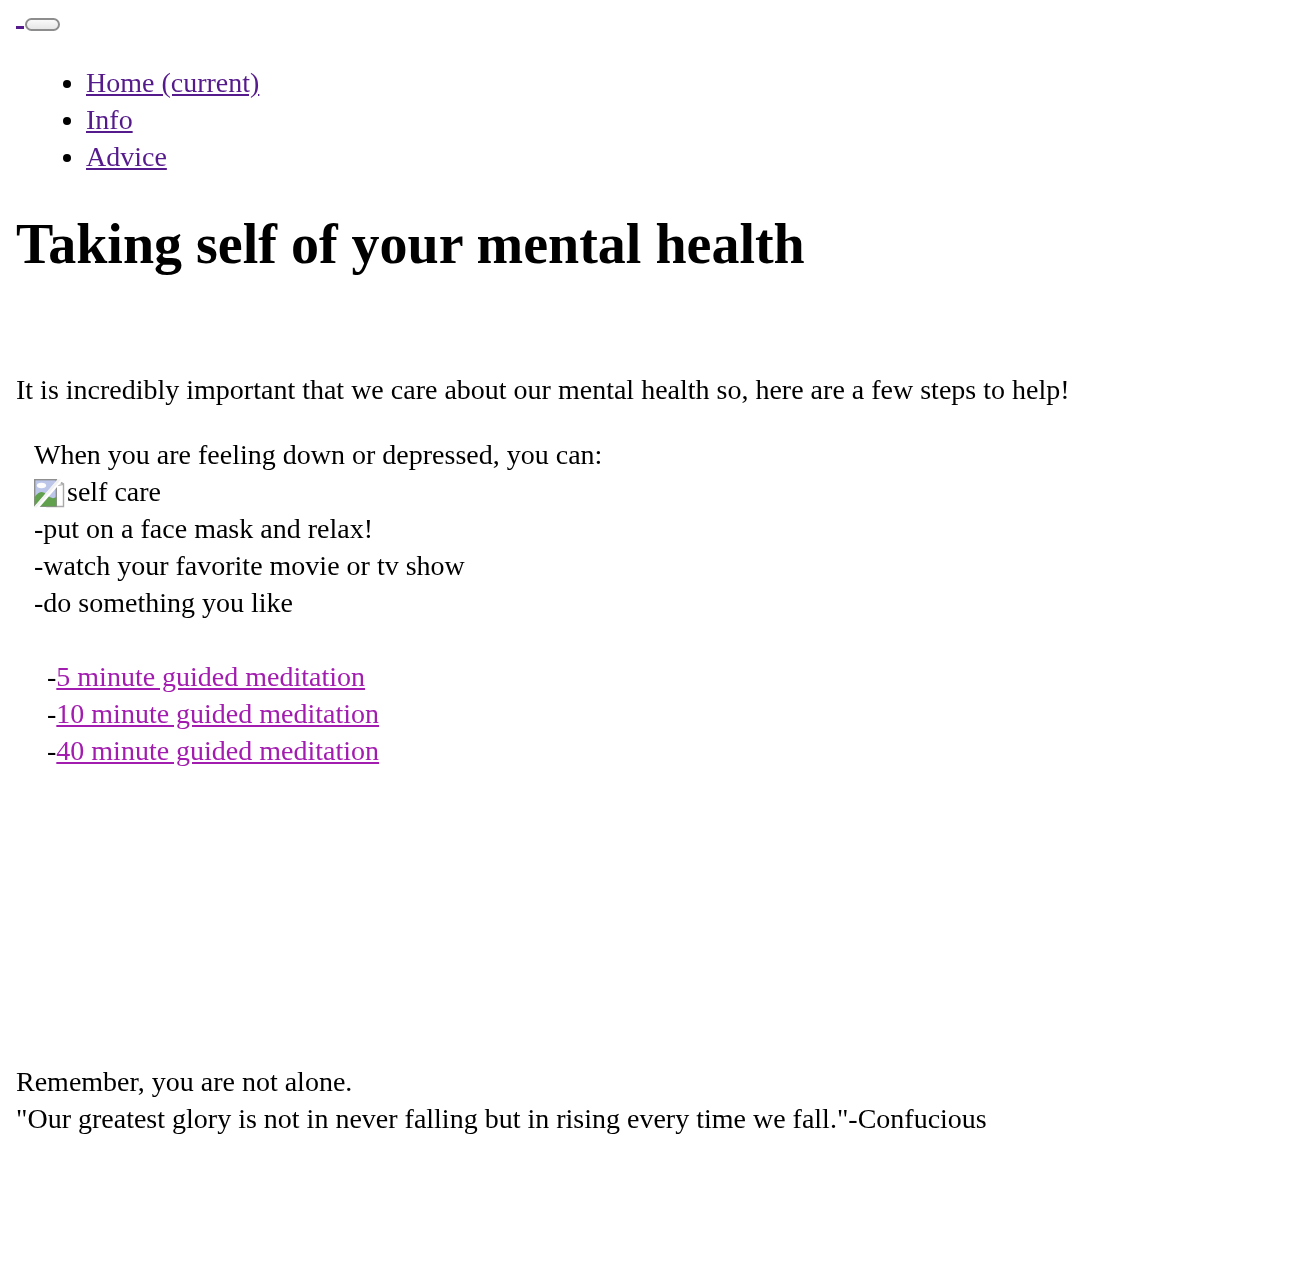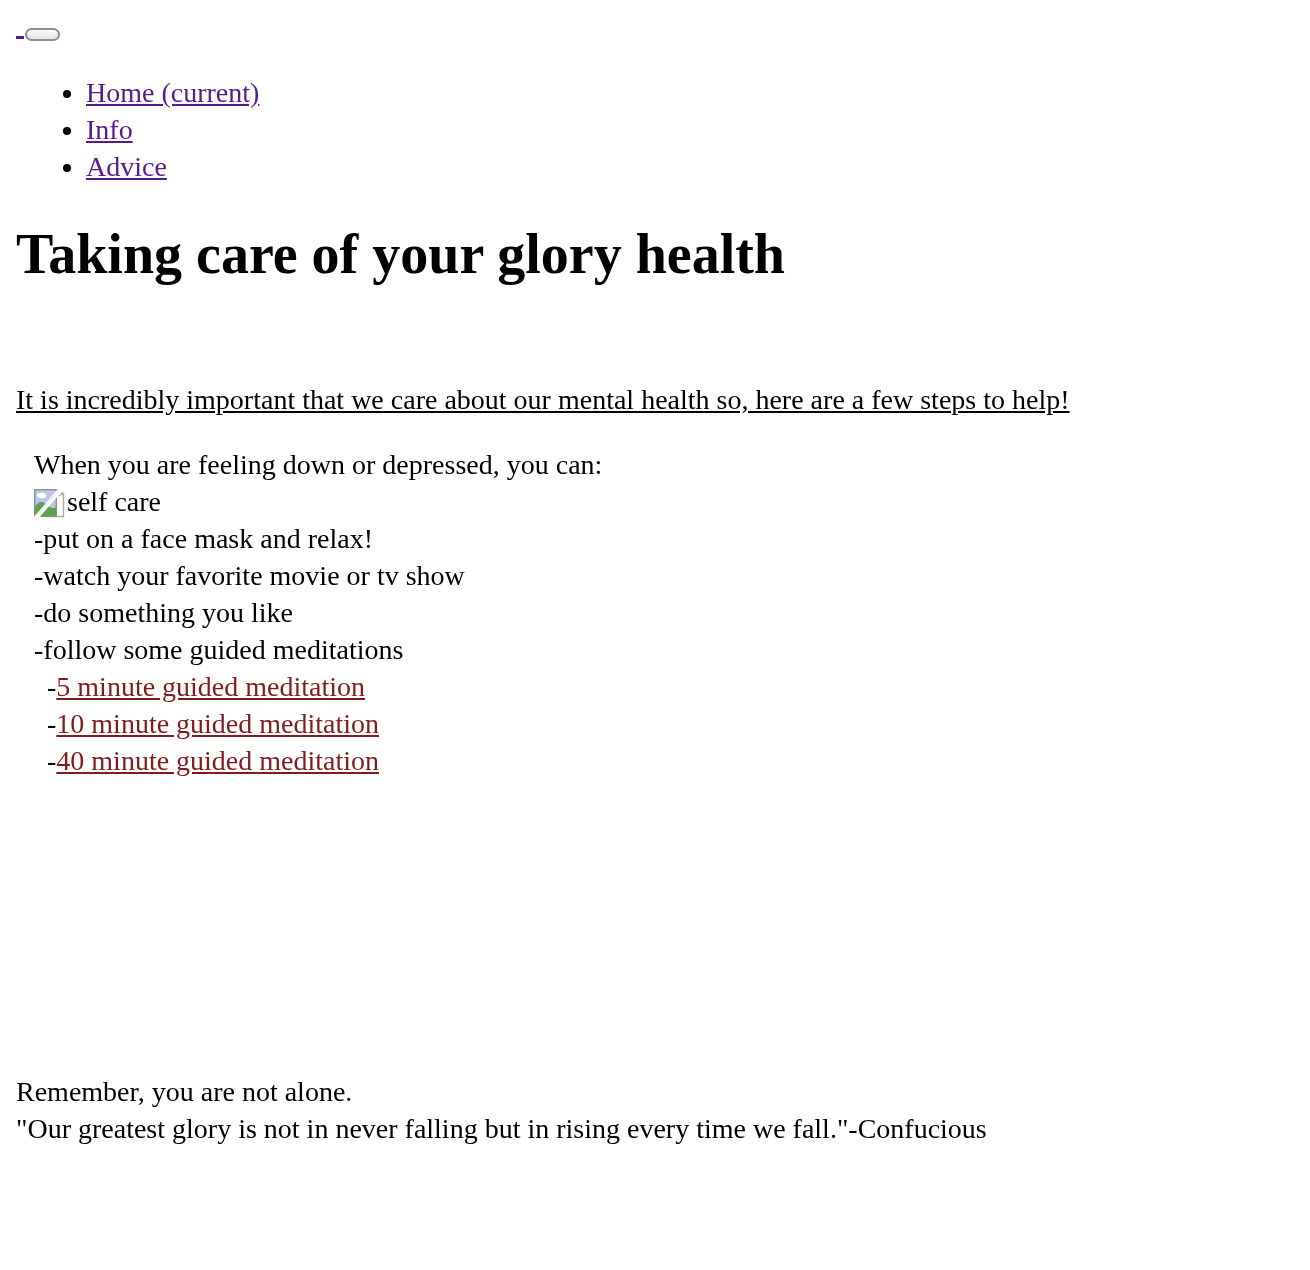--- a/index.html
+++ b/index.html
@@ -7,21 +7,21 @@
   body {
     width: 1310px;
     height: 1270px;
     background: #ffffff;
     color: #000000;
     font-family: "Liberation Serif", "DejaVu Serif", serif;
     font-size: 28px;
     line-height: 37px;
     overflow: hidden;
   }
-  .page { padding: 14px 16px 0 16px; }
+  .page { padding: 4px 16px 0 16px; }
 
   
   .brand-row { height: 32px; line-height: 32px; white-space: nowrap; }
   .brand-link {
     display: inline-block;
     width: 8px;
     height: 15px;
     border-bottom: 3px solid #551A8B;
     text-decoration: none;
     vertical-align: baseline;
@@ -44,26 +44,26 @@
   .nav-link { color: #551A8B; text-decoration: underline; cursor: pointer; }
 
   h1.page-title {
     font-size: 56px;
     line-height: 62px;
     font-weight: 700;
     margin: 38px 0 0 0;
     letter-spacing: 0;
   }
 
-  p.intro { margin: 96px 0 0 0; text-decoration: underline; }
+  p.intro { margin: 96px 0 0 0; }
   p.care-block { margin: 28px 0 0 18px; }
   p.footer-block { margin: 28px 0 0 0; }
 
   .meditation-line { padding-left: 13px; }
-  a.meditation-link { color: #7f1d1d; text-decoration: underline; cursor: pointer; }
+  a.meditation-link { color: #a21caf; text-decoration: underline; cursor: pointer; }
 
   .broken-img { vertical-align: -7px; margin-right: 2px; }
 
   .embed-spacer { height: 266px; }
 </style>
 </head>
 <body>
 
 <div class="page">
 
@@ -76,39 +76,39 @@
       <a class="nav-link" href="#">Home (current)</a>
     </li>
     <li>
       <a class="nav-link" href="#">Info</a>
     </li>
     <li>
       <a class="nav-link" href="#">Advice</a>
     </li>
   </ul>
 
-  <h1 class="page-title">Taking care of your glory health</h1>
+  <h1 class="page-title">Taking self of your mental health</h1>
 
   <p class="intro">It is incredibly important that we care about our mental health so, here are a few steps to help!</p>
 
   <p class="care-block">
     <span>When you are feeling down or depressed, you can:</span><br>
     <span><svg class="broken-img" width="31" height="29" viewBox="0 0 31 29" aria-hidden="true">
           <path d="M13 27.5 H29.5 V5 L24 1.5 H16 Z" fill="#ffffff" stroke="#a9a9a9" stroke-width="1.4"></path>
           <path d="M22.5 1.5 l7 4 -5.5 1 z" fill="#ededed" stroke="#a9a9a9" stroke-width="1"></path>
           <rect x="0.7" y="0.7" width="21.6" height="26.6" fill="#bcc6e9" stroke="#8f8f8f" stroke-width="1.4"></rect>
           <path d="M0.7 18 Q7 9 13 16 Q18 21 22.3 18 V27.3 H0.7 Z" fill="#61a14e"></path>
           <ellipse cx="7.5" cy="6.5" rx="4.6" ry="2.8" fill="#fdfdfd"></ellipse>
           <path d="M-1 29 L24 0 L30 0 L4 30 Z" fill="#ffffff"></path>
           <path d="M23.5 0.5 L27 0.5 L2.5 28.5 L0 28.5 Z" fill="#f2f2f2"></path>
         </svg><span>self care</span></span><br>
     <span>-put on a face mask and relax!</span><br>
     <span>-watch your favorite movie or tv show</span><br>
     <span>-do something you like</span><br>
-    <span>-follow some guided meditations</span><br>
+    <br>
     <span class="meditation-line"><span>-</span><a class="meditation-link" href="#">5 minute guided meditation</a></span><br>
     <span class="meditation-line"><span>-</span><a class="meditation-link" href="#">10 minute guided meditation</a></span><br>
     <span class="meditation-line"><span>-</span><a class="meditation-link" href="#">40 minute guided meditation</a></span>
   </p>
 
   <div class="embed-spacer"></div>
 
   <p class="footer-block">
     <span>Remember, you are not alone.</span><br>
     <span>"Our greatest glory is not in never falling but in rising every time we fall."-Confucious</span>

